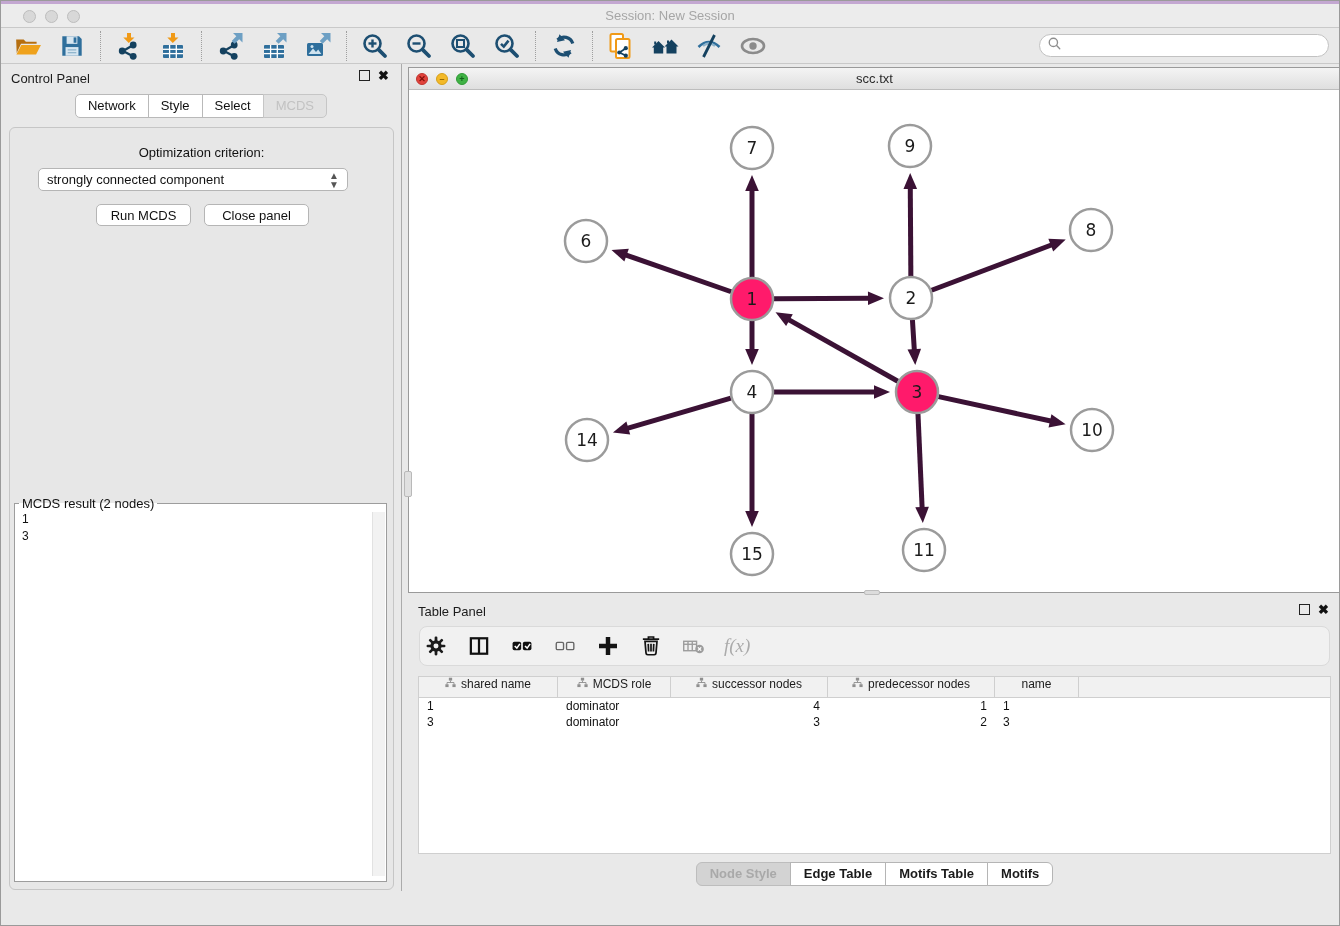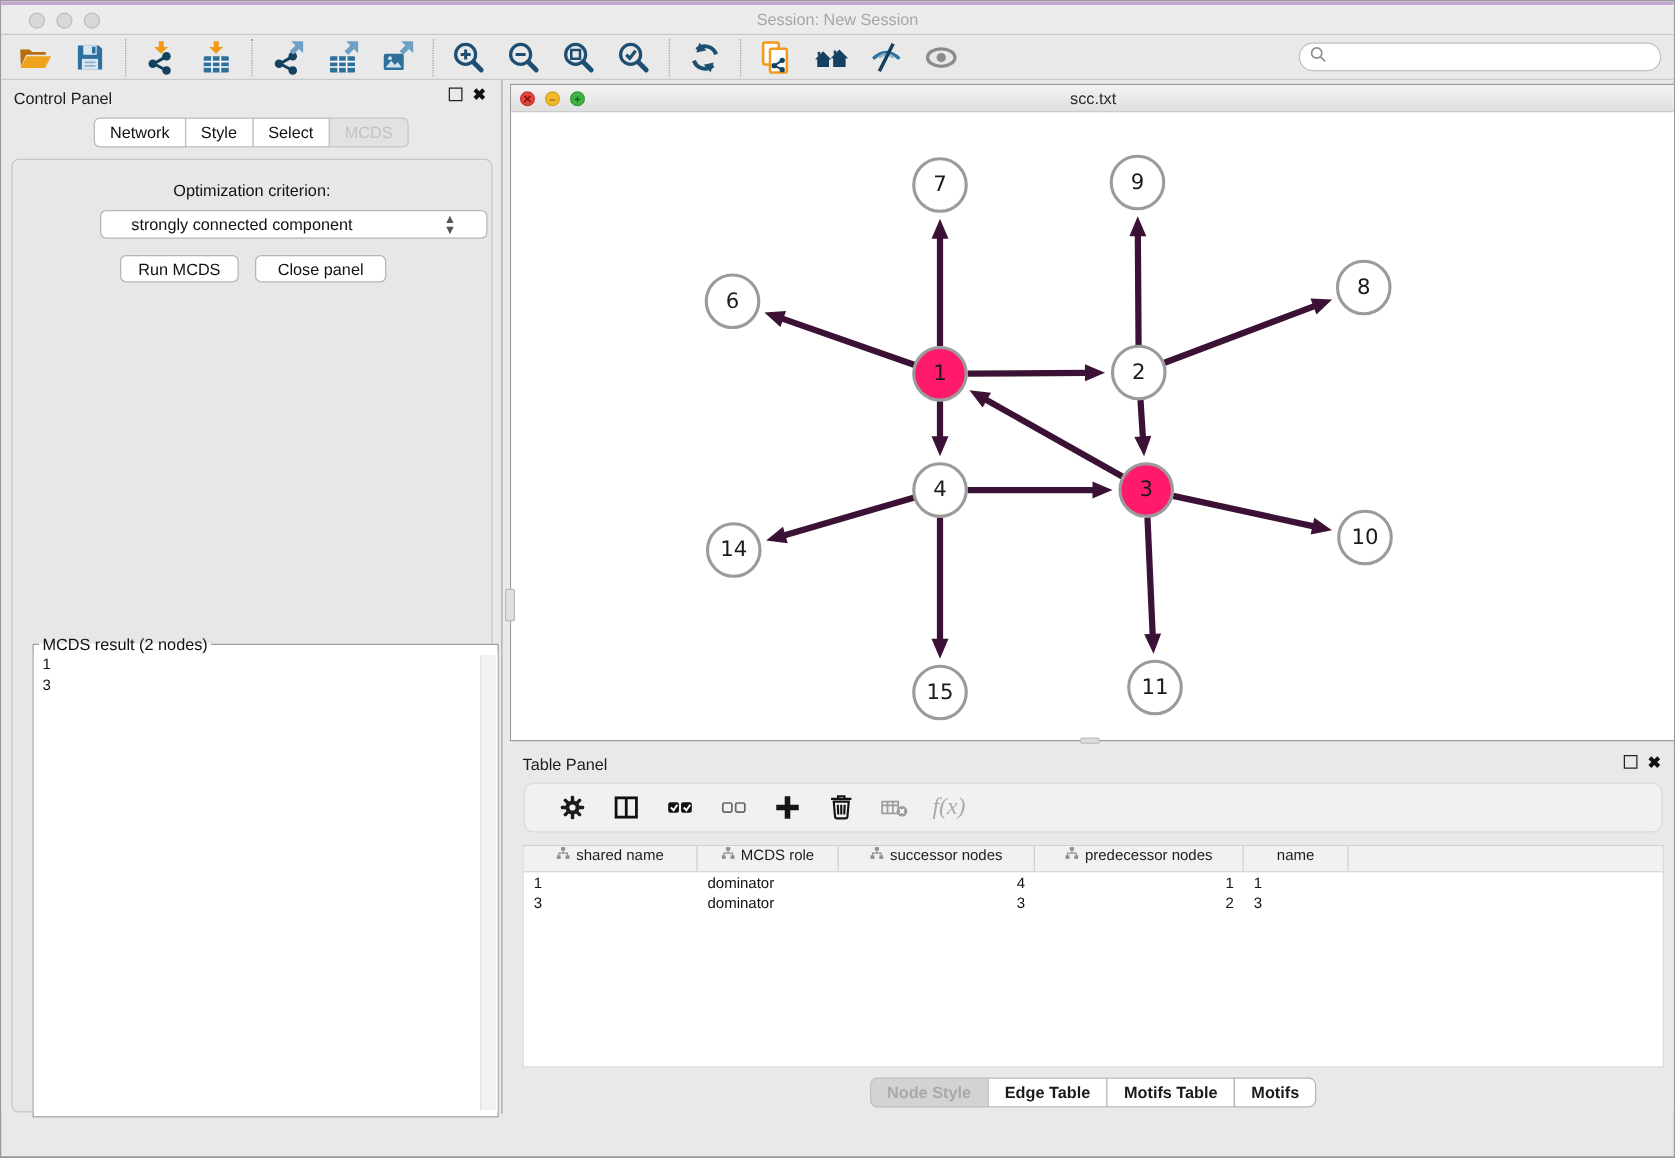--- a/index.html
+++ b/index.html
@@ -52,30 +52,30 @@
   .cp-tab:last-child { border-top-right-radius:5px; border-bottom-right-radius:5px; }
   .cp-tab.active { background:#e2e2e2; color:#c2c2c2; border-color:#c6c6c6; }
   .cp-content {
     position:absolute; left:8px; top:63px; width:385px; height:763px;
     border:1px solid #c6c6c6; border-radius:6px; background:#e7e7e7;
   }
   .opt-label { position:absolute; left:0; top:17px; width:100%; text-align:center; font-size:13px; color:#111; }
   .criterion-select {
     position:absolute; left:28px; top:40px; width:310px; height:23px;
     background:#fff; border:1px solid #b5b5b5; border-radius:5px;
-    display:flex; align-items:center; padding:0 24px; font-size:13px; color:#111;margin-left:42px;
+    display:flex; align-items:center; padding:0 8px; font-size:13px; color:#111;
   }
   .criterion-select .stepper { margin-left:auto; font-size:10px; color:#555; line-height:9px; text-align:center; }
   .btn {
     position:absolute; height:22px; background:#fff; border:1px solid #b5b5b5; border-radius:5px;
     font-size:13px; color:#111; display:flex; align-items:center; justify-content:center;
   }
   .result-box {
     position:absolute; left:4px; top:368px; width:373px; height:386px;
-    border:1px solid #9d9d9d; background:#fff; margin:12px; padding:0;
+    border:1px solid #9d9d9d; background:#fff; margin:0; padding:0;
   }
   .result-box legend { font-size:13px; color:#111; margin-left:4px; padding:0 3px; background:transparent; }
   .result-inner { position:relative; width:100%; height:calc(100% - 4px); background:#fff; overflow:hidden; }
   .result-line { font-size:12px; color:#111; padding:1px 0 1px 7px; line-height:15px; }
   .result-scroll { position:absolute; right:1px; top:1px; bottom:1px; width:13px; background:#f2f2f2; border-left:1px solid #e2e2e2; }
   
   .network-window {
     position:absolute; left:407px; top:66px; width:933px; height:526px;
     border:1px solid #9a9a9a; background:#fff;
   }
@@ -96,21 +96,21 @@
   }
   .bottom-handle {
     position:absolute; left:455px; bottom:-3px; width:16px; height:5px;
     background:#dcdcdc; border:1px solid #bdbdbd; border-radius:2px;
   }
   
   .table-panel { position:absolute; left:407px; top:596px; width:933px; height:292px; background:#e9e9e9; }
   .tp-toolbar {
     position:absolute; left:11px; top:29px; width:911px; height:40px;
     background:#f1f1f1; border:1px solid #dadada; border-radius:8px;
-    display:flex; align-items:center; gap:17px; padding-left:25px;
+    display:flex; align-items:center; gap:17px; padding-left:3px;
   }
   .tp-btn { width:26px; height:26px; display:flex; align-items:center; justify-content:center; }
   .tp-btn svg { width:24px; height:24px; }
   .fx-label { font-family:"Liberation Serif", serif; font-style:italic; font-size:19px; color:#ababab; }
   .data-table { position:absolute; left:10px; top:79px; width:913px; border:1px solid #cfcfcf; background:#fff; }
   .dt-head { display:flex; background:#f1f1f1; border-bottom:1px solid #cfcfcf; height:21px; }
   .dt-hcell {
     display:flex; align-items:flex-start; justify-content:center; gap:5px;
     font-size:12px; color:#1c1c1c; border-right:1px solid #cfcfcf; height:100%;
   }

